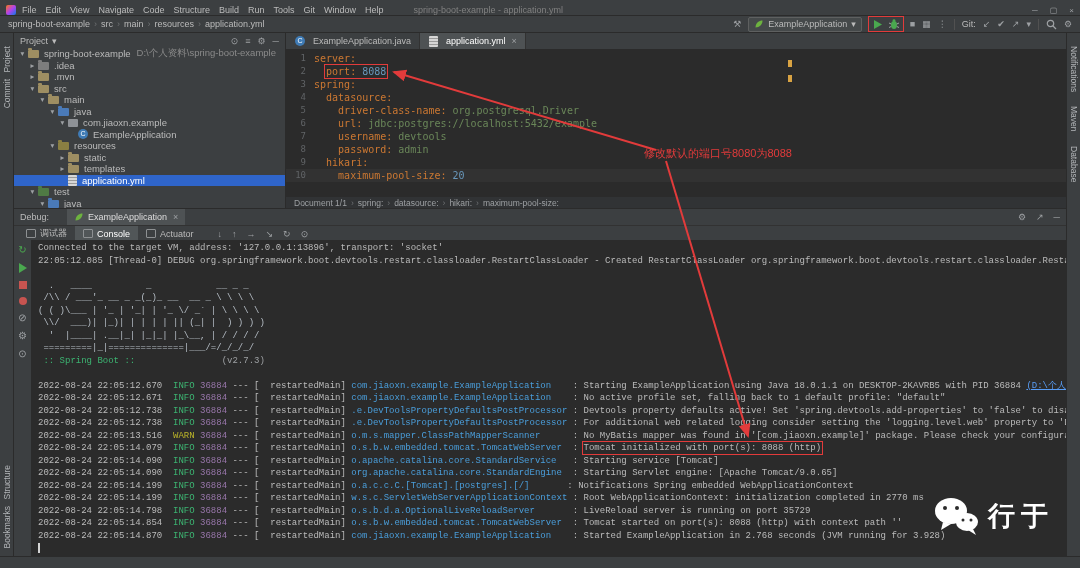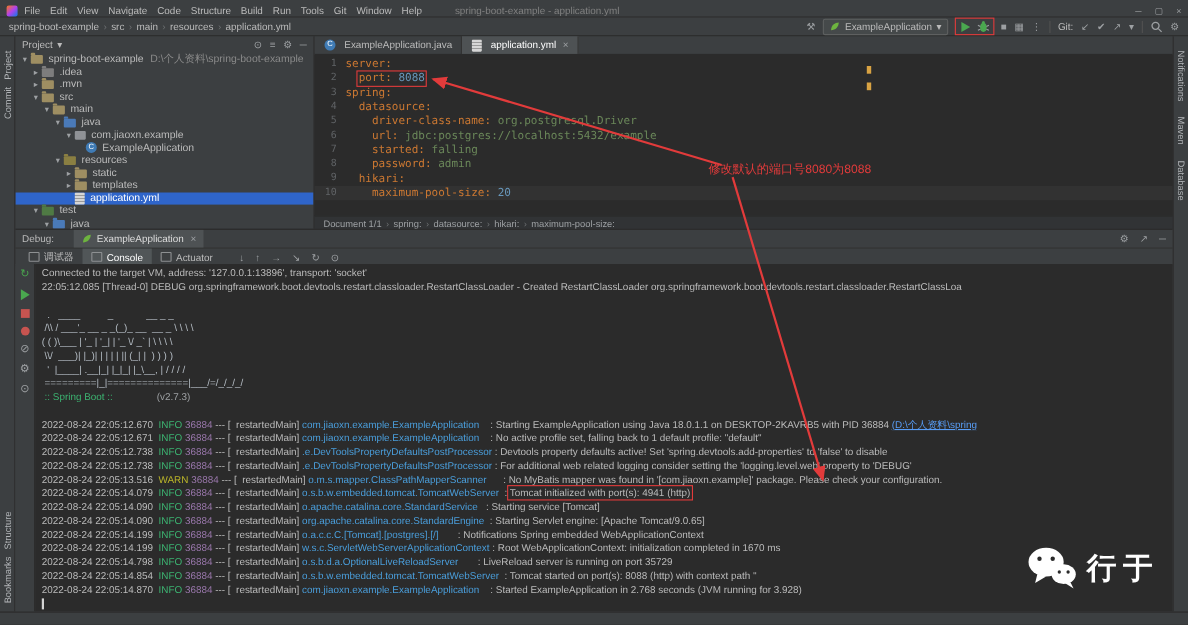--- a/index.html
+++ b/index.html
@@ -94,21 +94,21 @@
   .tabicon{width:8px;height:7px;border:1px solid #8d9092;border-radius:1px;display:inline-block}
   .steps{display:flex;gap:10px;margin-left:16px;color:#9da0a3}
   .db-body{position:absolute;left:0;top:31px;right:0;bottom:0;display:flex}
   .db-icons{width:18px;background:#3c3f41;border-right:1px solid #2b2b2b;display:flex;flex-direction:column;
             align-items:center;padding-top:5px;gap:8px;box-sizing:border-box}
   .dbi{font-size:10px;line-height:10px;color:#9da0a3}
   .dbi.green{color:#4aa84f}
   .sq-red{width:8px;height:8px;background:#c75450;display:inline-block}
   .dot-red{width:8px;height:8px;border-radius:50%;background:#c75450;display:inline-block}
   .tri-green{width:0;height:0;border-left:8px solid #4aa84f;border-top:5px solid transparent;border-bottom:5px solid transparent;display:inline-block}
-  .console{flex:1;background:#2b2b2b;font-family:Liberation Sans, sans-serif;font-size:9px;
+  .console{flex:1;background:#2b2b2b;font-family:Liberation Mono, monospace;font-size:9px;
            padding:2px 0 0 6px;overflow:hidden}
   .cline{height:12.5px;line-height:12.5px;white-space:pre;color:#bbbbbb}
   .banner{color:#b6bec6}
   .brand{color:#3cb371}
   .ver{color:#9da0a3}
   .time{color:#bbbbbb}
   .lv-INFO{color:#3cb371}
   .lv-WARN{color:#bbb529}
   .pid{color:#9876aa}
   .logger{color:#4a9edb}
@@ -317,21 +317,21 @@
       <span class="tclose">×</span>
     </div>
   </div>
 <div class="code">
     <div class="eline"><span class="gut">1</span><span><span class="tok-key">server:</span></span></div>
     <div class="eline"><span class="gut">2</span><span><span class="tok-plain">  </span><span class="box-red"><span class="tok-key">port:</span><span class="tok-plain"> </span><span class="tok-num">8088</span></span></span></div>
     <div class="eline"><span class="gut">3</span><span><span class="tok-key">spring:</span></span></div>
     <div class="eline"><span class="gut">4</span><span><span class="tok-plain">  </span><span class="tok-key">datasource:</span></span></div>
     <div class="eline"><span class="gut">5</span><span><span class="tok-plain">    </span><span class="tok-key">driver-class-name:</span><span class="tok-plain"> </span><span class="tok-val">org.postgresql.Driver</span></span></div>
     <div class="eline"><span class="gut">6</span><span><span class="tok-plain">    </span><span class="tok-key">url:</span><span class="tok-plain"> </span><span class="tok-val">jdbc:postgres://localhost:5432/example</span></span></div>
-    <div class="eline"><span class="gut">7</span><span><span class="tok-plain">    </span><span class="tok-key">started:</span><span class="tok-plain"> </span><span class="tok-val">falling</span></span></div>
+    <div class="eline"><span class="gut">7</span><span><span class="tok-plain">    </span><span class="tok-key">username:</span><span class="tok-plain"> </span><span class="tok-val">devtools</span></span></div>
     <div class="eline"><span class="gut">8</span><span><span class="tok-plain">    </span><span class="tok-key">password:</span><span class="tok-plain"> </span><span class="tok-val">admin</span></span></div>
     <div class="eline"><span class="gut">9</span><span><span class="tok-plain">  </span><span class="tok-key">hikari:</span></span></div>
     <div class="eline cur"><span class="gut">10</span><span><span class="tok-plain">    </span><span class="tok-key">maximum-pool-size:</span><span class="tok-plain"> </span><span class="tok-num">20</span></span></div>
   </div>
 <div class="scroll-mark" style="top:60px"></div>
 <div class="scroll-mark" style="top:75px"></div>
 <div class="ed-crumbs">
     <span>Document 1/1</span>
     <span class="sep">›</span>
     <span>spring:</span>
@@ -403,25 +403,25 @@
         <div class="cline banner"> \\/  ___)| |_)| | | | | || (_| |  ) ) ) )</div>
         <div class="cline banner">  '  |____| .__|_| |_|_| |_\__, | / / / /</div>
         <div class="cline banner"> =========|_|==============|___/=/_/_/_/</div>
         <div class="cline"><span class="brand"> :: Spring Boot ::</span><span>                </span><span class="ver">(v2.7.3)</span></div>
         <div class="cline"></div>
         <div class="cline"><span class="time">2022-08-24 22:05:12.670</span><span class="lv-INFO">  INFO</span><span class="pid"> 36884</span><span> --- [  restartedMain] </span><span class="logger">com.jiaoxn.example.ExampleApplication   </span><span> : </span><span class="msg">Starting ExampleApplication using Java 18.0.1.1 on DESKTOP-2KAVRB5 with PID 36884 </span><span class="link">(D:\个人资料\spring</span></div>
         <div class="cline"><span class="time">2022-08-24 22:05:12.671</span><span class="lv-INFO">  INFO</span><span class="pid"> 36884</span><span> --- [  restartedMain] </span><span class="logger">com.jiaoxn.example.ExampleApplication   </span><span> : </span><span class="msg">No active profile set, falling back to 1 default profile: "default"</span></div>
         <div class="cline"><span class="time">2022-08-24 22:05:12.738</span><span class="lv-INFO">  INFO</span><span class="pid"> 36884</span><span> --- [  restartedMain] </span><span class="logger">.e.DevToolsPropertyDefaultsPostProcessor</span><span> : </span><span class="msg">Devtools property defaults active! Set 'spring.devtools.add-properties' to 'false' to disable</span></div>
         <div class="cline"><span class="time">2022-08-24 22:05:12.738</span><span class="lv-INFO">  INFO</span><span class="pid"> 36884</span><span> --- [  restartedMain] </span><span class="logger">.e.DevToolsPropertyDefaultsPostProcessor</span><span> : </span><span class="msg">For additional web related logging consider setting the 'logging.level.web' property to 'DEBUG'</span></div>
         <div class="cline"><span class="time">2022-08-24 22:05:13.516</span><span class="lv-WARN">  WARN</span><span class="pid"> 36884</span><span> --- [  restartedMain] </span><span class="logger">o.m.s.mapper.ClassPathMapperScanner     </span><span> : </span><span class="msg">No MyBatis mapper was found in '[com.jiaoxn.example]' package. Please check your configuration.</span></div>
-        <div class="cline"><span class="time">2022-08-24 22:05:14.079</span><span class="lv-INFO">  INFO</span><span class="pid"> 36884</span><span> --- [  restartedMain] </span><span class="logger">o.s.b.w.embedded.tomcat.TomcatWebServer </span><span> : </span><span class="msg boxed">Tomcat initialized with port(s): 4941 (http)</span></div>
+        <div class="cline"><span class="time">2022-08-24 22:05:14.079</span><span class="lv-INFO">  INFO</span><span class="pid"> 36884</span><span> --- [  restartedMain] </span><span class="logger">o.s.b.w.embedded.tomcat.TomcatWebServer </span><span> : </span><span class="msg boxed">Tomcat initialized with port(s): 8088 (http)</span></div>
         <div class="cline"><span class="time">2022-08-24 22:05:14.090</span><span class="lv-INFO">  INFO</span><span class="pid"> 36884</span><span> --- [  restartedMain] </span><span class="logger">o.apache.catalina.core.StandardService  </span><span> : </span><span class="msg">Starting service [Tomcat]</span></div>
         <div class="cline"><span class="time">2022-08-24 22:05:14.090</span><span class="lv-INFO">  INFO</span><span class="pid"> 36884</span><span> --- [  restartedMain] </span><span class="logger">org.apache.catalina.core.StandardEngine </span><span> : </span><span class="msg">Starting Servlet engine: [Apache Tomcat/9.0.65]</span></div>
         <div class="cline"><span class="time">2022-08-24 22:05:14.199</span><span class="lv-INFO">  INFO</span><span class="pid"> 36884</span><span> --- [  restartedMain] </span><span class="logger">o.a.c.c.C.[Tomcat].[postgres].[/]      </span><span> : </span><span class="msg">Notifications Spring embedded WebApplicationContext</span></div>
-        <div class="cline"><span class="time">2022-08-24 22:05:14.199</span><span class="lv-INFO">  INFO</span><span class="pid"> 36884</span><span> --- [  restartedMain] </span><span class="logger">w.s.c.ServletWebServerApplicationContext</span><span> : </span><span class="msg">Root WebApplicationContext: initialization completed in 1670 ms</span></div>
+        <div class="cline"><span class="time">2022-08-24 22:05:14.199</span><span class="lv-INFO">  INFO</span><span class="pid"> 36884</span><span> --- [  restartedMain] </span><span class="logger">w.s.c.ServletWebServerApplicationContext</span><span> : </span><span class="msg">Root WebApplicationContext: initialization completed in 2770 ms</span></div>
         <div class="cline"><span class="time">2022-08-24 22:05:14.798</span><span class="lv-INFO">  INFO</span><span class="pid"> 36884</span><span> --- [  restartedMain] </span><span class="logger">o.s.b.d.a.OptionalLiveReloadServer      </span><span> : </span><span class="msg">LiveReload server is running on port 35729</span></div>
         <div class="cline"><span class="time">2022-08-24 22:05:14.854</span><span class="lv-INFO">  INFO</span><span class="pid"> 36884</span><span> --- [  restartedMain] </span><span class="logger">o.s.b.w.embedded.tomcat.TomcatWebServer </span><span> : </span><span class="msg">Tomcat started on port(s): 8088 (http) with context path ''</span></div>
         <div class="cline"><span class="time">2022-08-24 22:05:14.870</span><span class="lv-INFO">  INFO</span><span class="pid"> 36884</span><span> --- [  restartedMain] </span><span class="logger">com.jiaoxn.example.ExampleApplication   </span><span> : </span><span class="msg">Started ExampleApplication in 2.768 seconds (JVM running for 3.928)</span></div>
         <div class="cline"><span class="caret"></span></div>
       </div>
   </div>
 </div>
 
 <div class="statusbar"></div>
 

